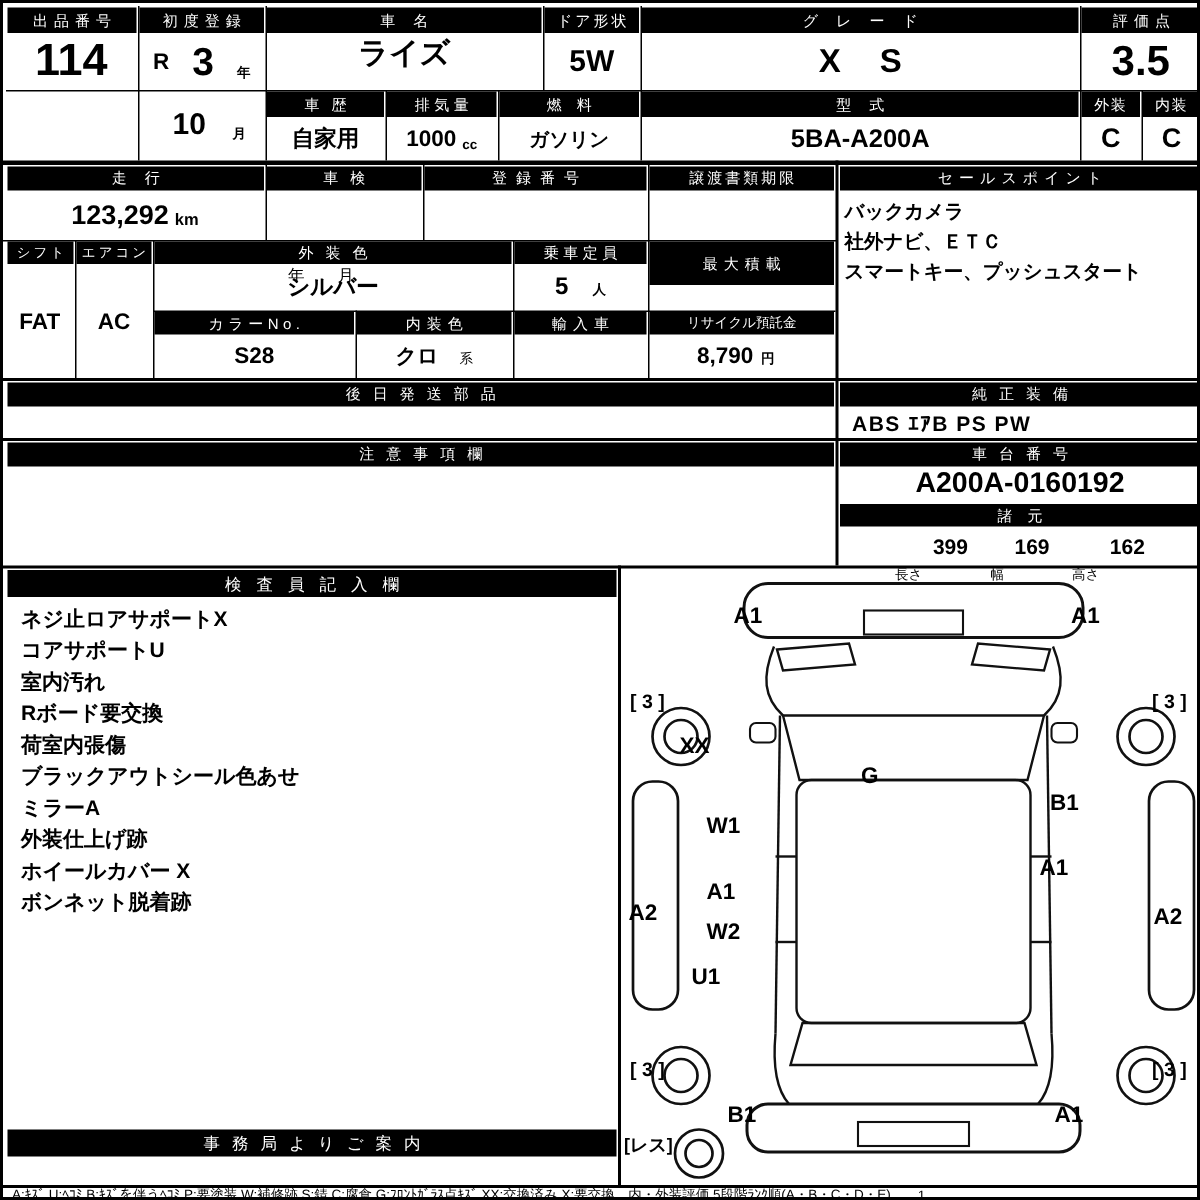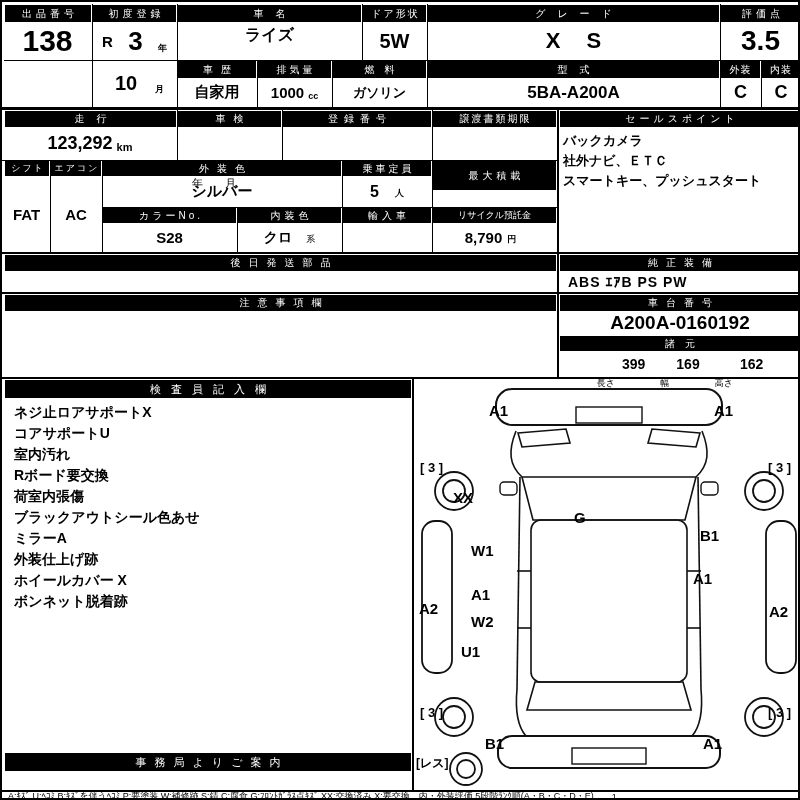--- a/index.html
+++ b/index.html
@@ -52,35 +52,35 @@
   <div class="ln" style="left:430px;top:158px;width:1px;height:92px"></div>
   <div class="ln" style="left:235px;top:205px;width:1px;height:45px"></div>
   <div class="ln" style="left:100px;top:205px;width:455px;height:1px"></div>
   <div class="ln" style="left:0;top:250px;width:800px;height:2px"></div>
   <div class="ln" style="left:0;top:290px;width:800px;height:2px"></div>
   <div class="ln" style="left:0;top:375px;width:800px;height:2px"></div>
   <div class="ln" style="left:410px;top:375px;width:2px;height:413px"></div>
   <div class="ln" style="left:0;top:788px;width:800px;height:2px"></div>
 
   <div class="hdr" style="left:3px;top:3px;width:86px;height:17px;letter-spacing:4px;padding-left:4px">出品番号</div>
-  <div class="val" style="left:2px;top:21px;width:87px;height:36px;font-size:30px">138</div>
+  <div class="val" style="left:2px;top:21px;width:87px;height:36px;font-size:30px">114</div>
 
   <div class="hdr" style="left:91px;top:3px;width:83px;height:17px;letter-spacing:4px;padding-left:4px">初度登録</div>
   <div class="val" style="left:91px;top:21px;width:83px;height:36px;justify-content:space-between;padding:0 9px">
     <span style="font-size:15px">R</span>
     <span style="font-size:26px">3</span>
     <span class="sm" style="align-self:flex-end;padding-bottom:4px">年</span>
   </div>
   <div class="val" style="left:91px;top:59px;width:83px;height:45px;justify-content:space-between;padding:0 12px 0 22px">
     <span style="font-size:20px">10</span>
     <span class="sm" style="align-self:flex-end;padding-bottom:10px">月</span>
   </div>
 
   <div class="hdr" style="left:176px;top:3px;width:183px;height:17px;letter-spacing:12px;padding-left:12px">車名</div>
-  <div class="val" style="left:176px;top:21px;width:183px;height:24px;font-size:16px">ライズ</div>
+  <div class="val" style="left:176px;top:21px;width:183px;height:24px;font-size:20px">ライズ</div>
 
   <div class="hdr" style="left:361px;top:3px;width:63px;height:17px;letter-spacing:2px;padding-left:2px">ドア形状</div>
   <div class="val" style="left:361px;top:21px;width:63px;height:36px;font-size:20px">5W</div>
 
   <div class="hdr" style="left:426px;top:3px;width:291px;height:17px;letter-spacing:12px;padding-left:12px">グレード</div>
   <div class="val" style="left:426px;top:21px;width:291px;height:36px;font-size:22px;letter-spacing:10px;padding-left:10px">X S</div>
 
   <div class="hdr" style="left:719px;top:3px;width:80px;height:17px;letter-spacing:4px;padding-left:4px">評価点</div>
   <div class="val" style="left:719px;top:21px;width:79px;height:36px;font-size:28px">3.5</div>
 

